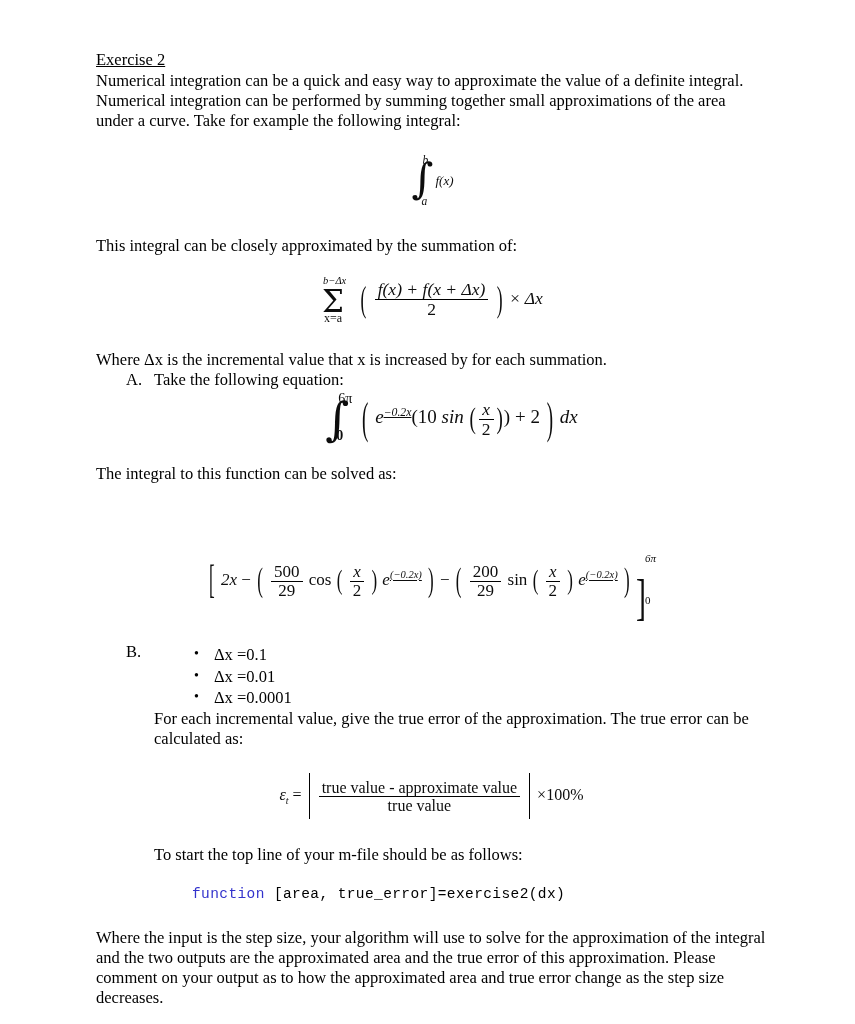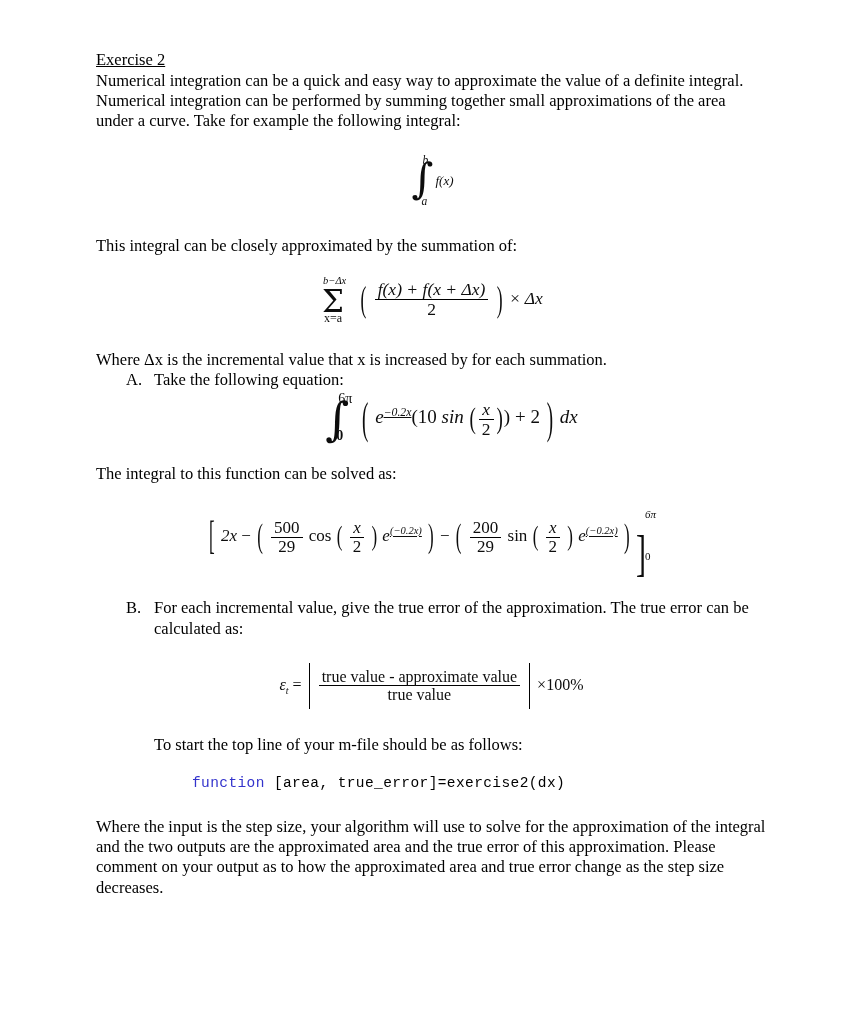--- a/index.html
+++ b/index.html
@@ -209,21 +209,21 @@
     bottom: 2px;
     font-size: 11px;
   }
 
   .eqA {
     font-size: 19px;
     padding-left: 40px;
   }
   .eqA .fn { font-style: italic; }
   .eqSum { font-size: 17.5px; }
-  .eqSolved { font-size: 17px; }
+  .eqSolved { font-size: 17px; margin-top: 44px; }
   .eqErr { font-size: 16px; }
 
   
   ol.alpha {
     list-style: none;
     margin: 0;
     padding: 0;
   }
   ol.alpha > li {
     position: relative;
@@ -382,20 +382,25 @@
 
   <div class="gap-lg"></div>
   <div style="height:8px"></div>
 
   <ol class="alpha">
     <li>
       <span class="marker">B.</span>
     </li>
   </ol>
 
+  <ul class="bullets">
+    <li>Δx =0.1</li>
+    <li>Δx =0.01</li>
+    <li>Δx =0.0001</li>
+  </ul>
 
   <p class="body-text sub-indent">For each incremental value, give the true error of the approximation.  The true error can be calculated as:</p>
 
   <div class="gap-md"></div>
   <div style="height:4px"></div>
 
   <div class="center math eqErr">
     <span class="mi">ε</span><span class="sub mi">t</span>
     <span>=</span>
     <span class="vbar" style="height:46px"></span>

